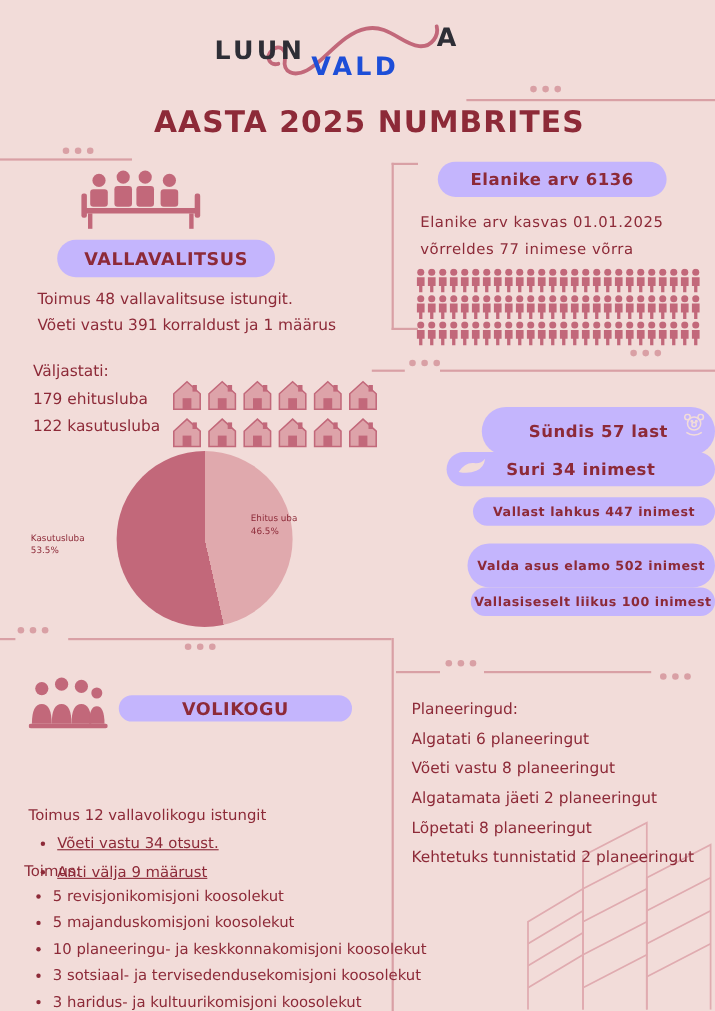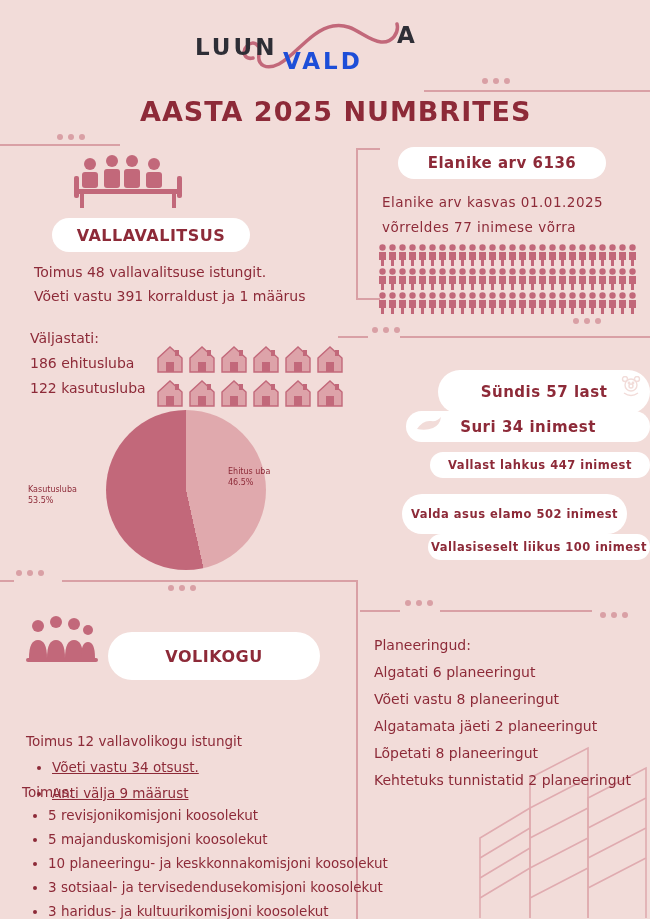--- a/index.html
+++ b/index.html
@@ -10,21 +10,21 @@
     color: #7b2230;
     overflow: hidden;
   }
   .page { position: relative; width: 650px; height: 919px; }
 
   
   .dots { display: flex; gap: 5px; }
   .dots i { width: 6px; height: 6px; border-radius: 50%; background: #d9a0a5; display: block; }
   .line { background: #d9a0a5; position: absolute; }
   .pill {
-    background: #ffffff; color: #8d2a38; border-radius: 999px;
+    background: #c4b5fd; color: #8d2a38; border-radius: 999px;
     display: flex; align-items: center; justify-content: center;
     font-weight: bold; letter-spacing: .5px; text-align: center;
   }
 
   
   .logo { position: absolute; left: 175; top: 12px; width: 300px; height: 60px; }
   .logo-luun { position: absolute; left: 20px; top: 22px; font-size: 23px; font-weight: bold; letter-spacing: 3px; color: #2e2e36; font-family: "DejaVu Sans", sans-serif; }
   .logo-vald { position: absolute; left: 108px; top: 36px; font-size: 23px; font-weight: bold; letter-spacing: 3px; color: #1d4ed8; }
   .logo-a    { position: absolute; left: 222px; top: 10px; font-size: 23px; font-weight: bold; color: #2e2e36; }
   .logo svg { position: absolute; left: 0; top: 0; }
@@ -68,28 +68,28 @@
   
   .pill-elanike { position: absolute; left: 398px; top: 147px; width: 208px; height: 32px; font-size: 15px; }
   .elanike-text { position: absolute; left: 382px; top: 190px; width: 250px; font-size: 13.5px; line-height: 25px; color: #8d2a38; letter-spacing: .5px; }
   .persons { position: absolute; left: 378px; top: 244px; width: 260px; }
   .persons-row { display: flex; gap: 1px; margin-bottom: 2px; }
 
   
   .pill-sundis { position: absolute; left: 438px; top: 370px; width: 212px; height: 44px; font-size: 15px; }
   .pill-suri { position: absolute; left: 406px; top: 411px; width: 244px; height: 31px; font-size: 15px; }
   .pill-lahkus { position: absolute; left: 430px; top: 452px; width: 220px; height: 26px; font-size: 11.5px; }
-  .pill-asus { position: absolute; left: 402px; top: 494px; width: 225px; height: 40px; font-size: 11.5px; }
+  .pill-asus { position: absolute; left: 425px; top: 494px; width: 225px; height: 40px; font-size: 11.5px; }
   .pill-liikus { position: absolute; left: 428px; top: 534px; width: 222px; height: 26px; font-size: 11.5px; }
   .teddy { position: absolute; left: 618px; top: 376px; }
   .bird { position: absolute; left: 414px; top: 415px; }
 
   
   .group-icon { position: absolute; left: 26px; top: 614px; }
-  .pill-volikogu { position: absolute; left: 108px; top: 632px; width: 212px; height: 48px; font-size: 16px; }
+  .pill-volikogu { position: absolute; left: 108px; top: 632px; width: 212px; height: 24px; font-size: 16px; }
   .vk-text { position: absolute; left: 26px; top: 696px; font-size: 13.5px; line-height: 22px; color: #8d2a38; margin-top: 34px; }
   .vk-text ul { margin: 4px 0 0 26px; text-decoration: underline; }
   .vk-text li { margin-bottom: 4px; }
   .toimus-block { position: absolute; left: 22px; top: 782px; font-size: 13.5px; line-height: 21px; color: #8d2a38; }
   .toimus-block ul { margin: 2px 0 0 26px; }
   .toimus-block li { margin-bottom: 3px; }
 
   
   .plan-block { position: absolute; left: 374px; top: 632px; font-size: 14px; line-height: 27px; color: #8d2a38; }
 
@@ -149,21 +149,21 @@
 
   <div class="pill pill-vallavalitsus">VALLAVALITSUS</div>
 
   <div class="vv-text">
     <div>Toimus 48 vallavalitsuse istungit.</div>
     <div>Võeti vastu 391 korraldust ja 1 määrus</div>
   </div>
 
   <div class="vaeljastati">
     <div>Väljastati:</div>
-    <div>186 ehitusluba</div>
+    <div>179 ehitusluba</div>
     <div>122 kasutusluba</div>
   </div>
 
   <div class="houses">
     <div class="houses-row" id="houses-row-1">
         <svg width="28" height="30" viewBox="0 0 28 30">
           <g fill="#dda3a9" stroke="#c2687a" stroke-width="1.4">
             <path d="M2 14 L14 3 L26 14 L26 28 L2 28 Z"></path>
             <rect x="10" y="18" width="8" height="10" fill="#c2687a" stroke="none"></rect>
             <rect x="19" y="6" width="4" height="6" fill="#c2687a" stroke="none"></rect>

